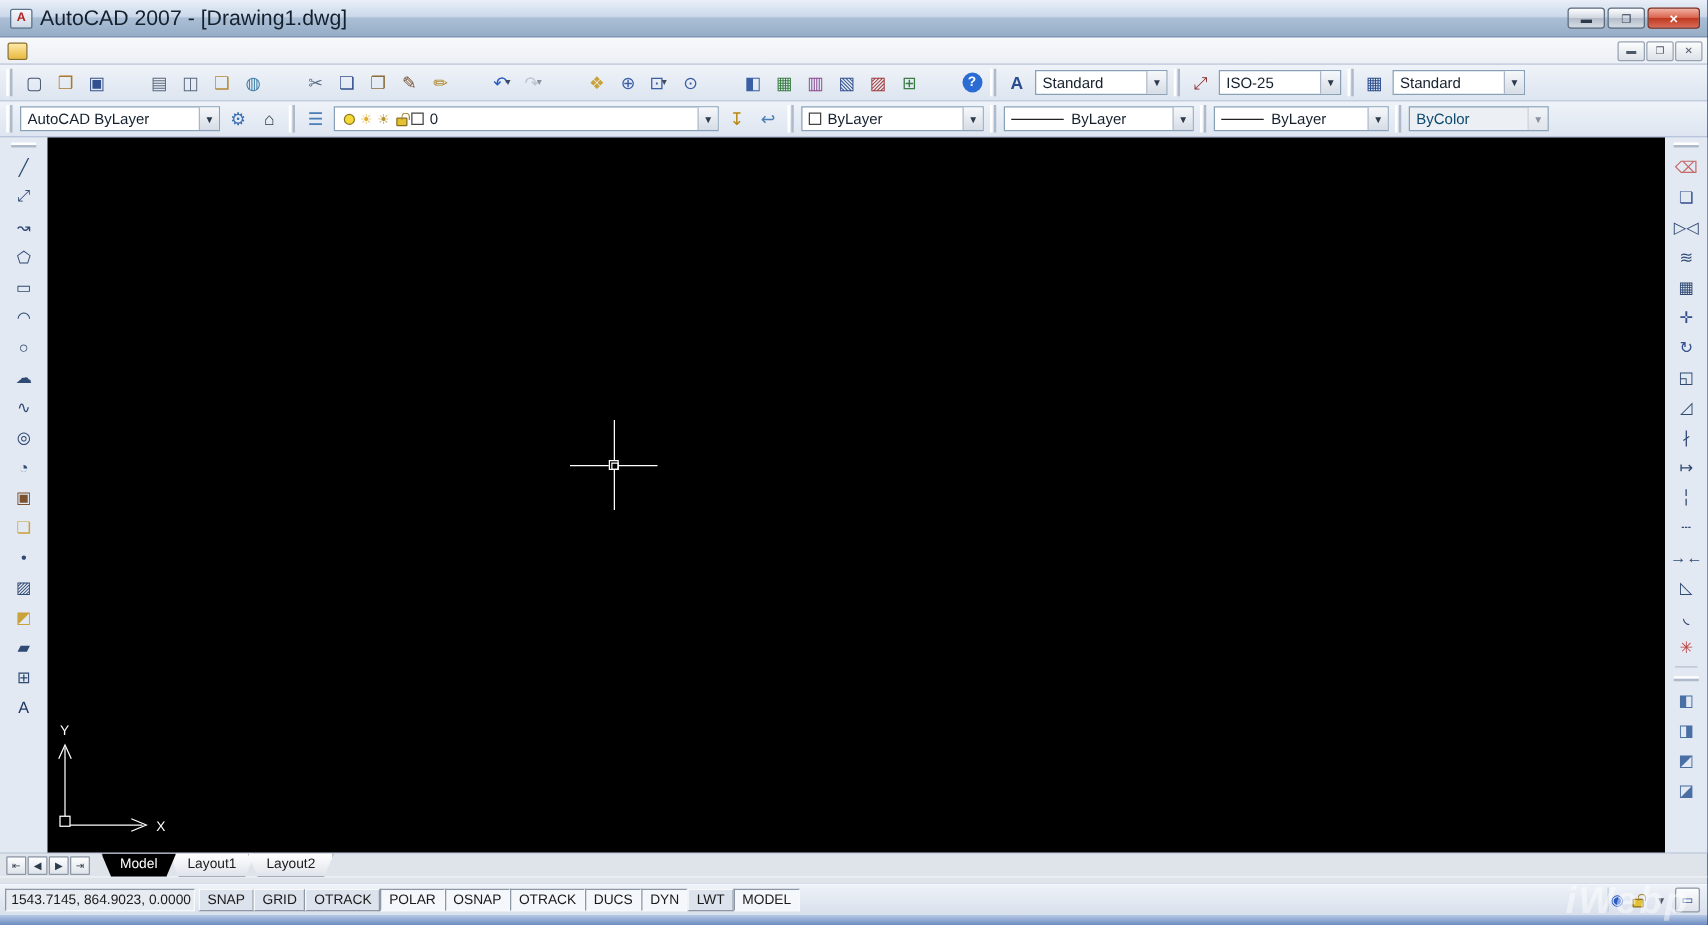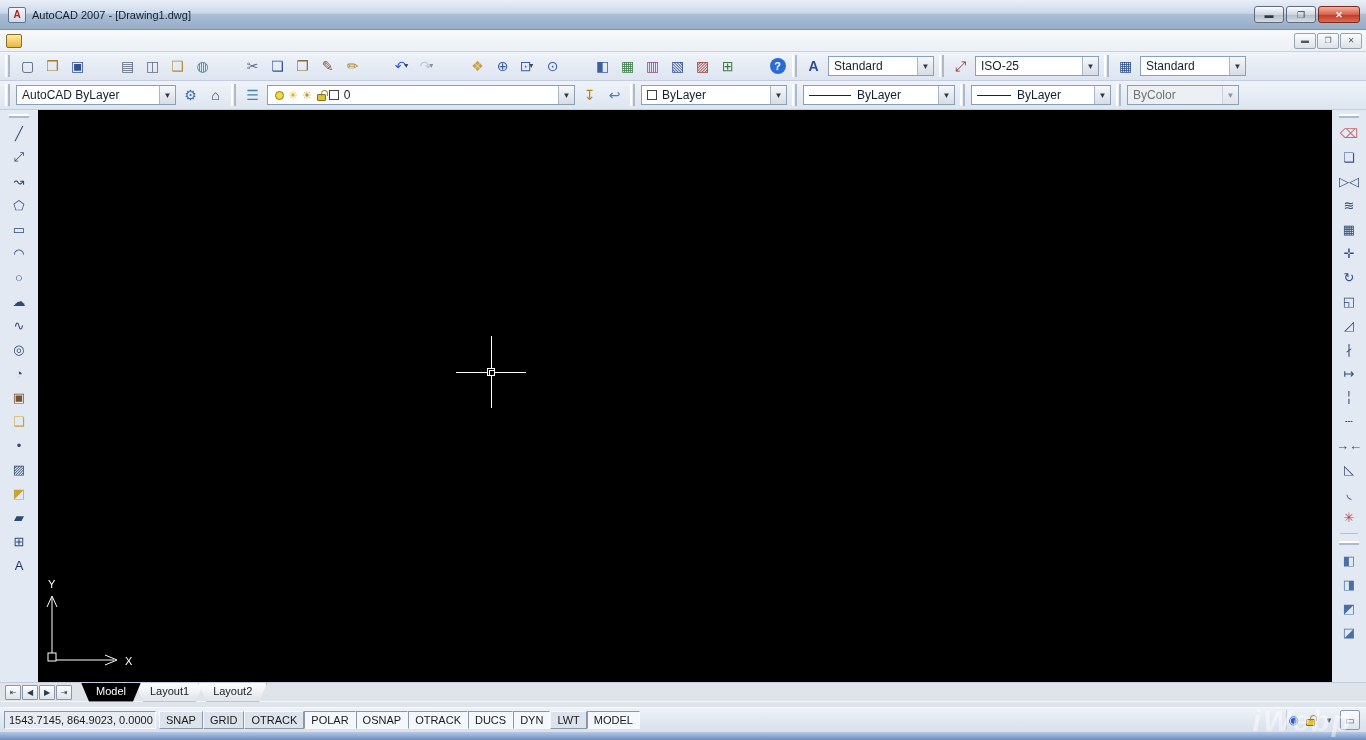--- a/index.html
+++ b/index.html
@@ -16,21 +16,21 @@
     height:30px; flex:0 0 30px; display:flex; align-items:center; padding:0 6px 0 8px;
     background:linear-gradient(#e9eff8, #ccd9ea 45%, #aabfd6 50%, #96adc6);
     border-bottom:1px solid #7d92ac;
   }
   .app-icon {
     width:18px; height:16px; margin-right:6px; position:relative;
     background:linear-gradient(#f4f7fb,#cfd9e6); border:1px solid #5d748f; border-radius:2px;
     display:flex; align-items:center; justify-content:center;
     font-size:10px; font-weight:bold; color:#b22222;
   }
-  .title-text { font-size:11px; color:#15202e; }
+  .title-text { font-size:17px; color:#15202e; }
   .tb-btns { margin-left:auto; display:flex; gap:2px; }
   .tb-btn {
     width:30px; height:17px; border:1px solid #5d6b7d; border-radius:3px;
     background:linear-gradient(#fdfdfe,#cfd6df 50%,#b4bdc9 52%,#d4dbe4);
     display:flex; align-items:center; justify-content:center;
     font-size:9px; color:#2c3a4c; cursor:default;
   }
   .tb-btn.tb-close {
     width:42px; color:#fff; font-weight:bold;
     background:linear-gradient(#f2b0a2,#d9604a 50%,#c03a22 52%,#d96b55);
@@ -81,21 +81,21 @@
     height:20px; background:#fff; border:1px solid #88a0b8; display:flex; align-items:center;
     padding-left:5px; margin:0 2px; font-size:12px; color:#15202e; flex:0 0 auto;
   }
   .combo .cval { white-space:nowrap; overflow:hidden; flex:1; }
   .combo .arrow {
     width:16px; height:18px; margin-left:4px; flex:0 0 16px;
     background:linear-gradient(#f6f8fa,#d7dde6); border-left:1px solid #aab6c6;
     display:flex; align-items:center; justify-content:center; font-size:8px; color:#2c3a4c;
   }
   .combo.disabled { background:#eceff3; color:#98a2ae; }
-  .combo.disabled .cval { color:#737373; }
+  .combo.disabled .cval { color:#0c4a6e; }
   .line-sample { width:42px; height:0; border-top:1px solid #222; margin-right:6px; flex:0 0 42px; }
   .swatch { width:10px; height:10px; border:1px solid #444; background:#fff; margin-right:5px; flex:0 0 10px; }
   .sun { color:#dfae2e; font-size:11px; margin:0 2px; }
   .bulb { width:9px; height:9px; border-radius:50%; background:#f5d93a; border:1px solid #8a7a1f; margin:0 2px; }
   .mini-lock { width:9px; height:7px; background:#e2c233; border:1px solid #8a6d1f; border-radius:1px; position:relative; margin:4px 3px 0 3px; }
   .mini-lock::before { content:""; position:absolute; top:-5px; left:3px; width:5px; height:5px;
     border:1px solid #a8893a; border-bottom:none; border-radius:4px 4px 0 0; }
 
   
   .main { flex:1 1 auto; display:flex; min-height:0; background:#dfe5ee; }
@@ -404,21 +404,21 @@
         <span class="g" style="color:#2a4d8f;font-weight:bold">A</span>
       </span>
     <span class="combo" style="width:106px">
       <span class="cval">Standard</span>
       <span class="arrow">▼</span>
     </span>
     <span class="grip"></span>
     <span class="tbtn">
         <span class="g" style="color:#8a2d2d">⤢</span>
       </span>
-    <span class="combo" style="width:124px">
+    <span class="combo" style="width:98px">
       <span class="cval">ISO-25</span>
       <span class="arrow">▼</span>
     </span>
     <span class="grip"></span>
     <span class="tbtn">
         <span class="g" style="color:#2a4d8f">▦</span>
       </span>
     <span class="combo" style="width:106px">
       <span class="cval">Standard</span>
       <span class="arrow">▼</span>

